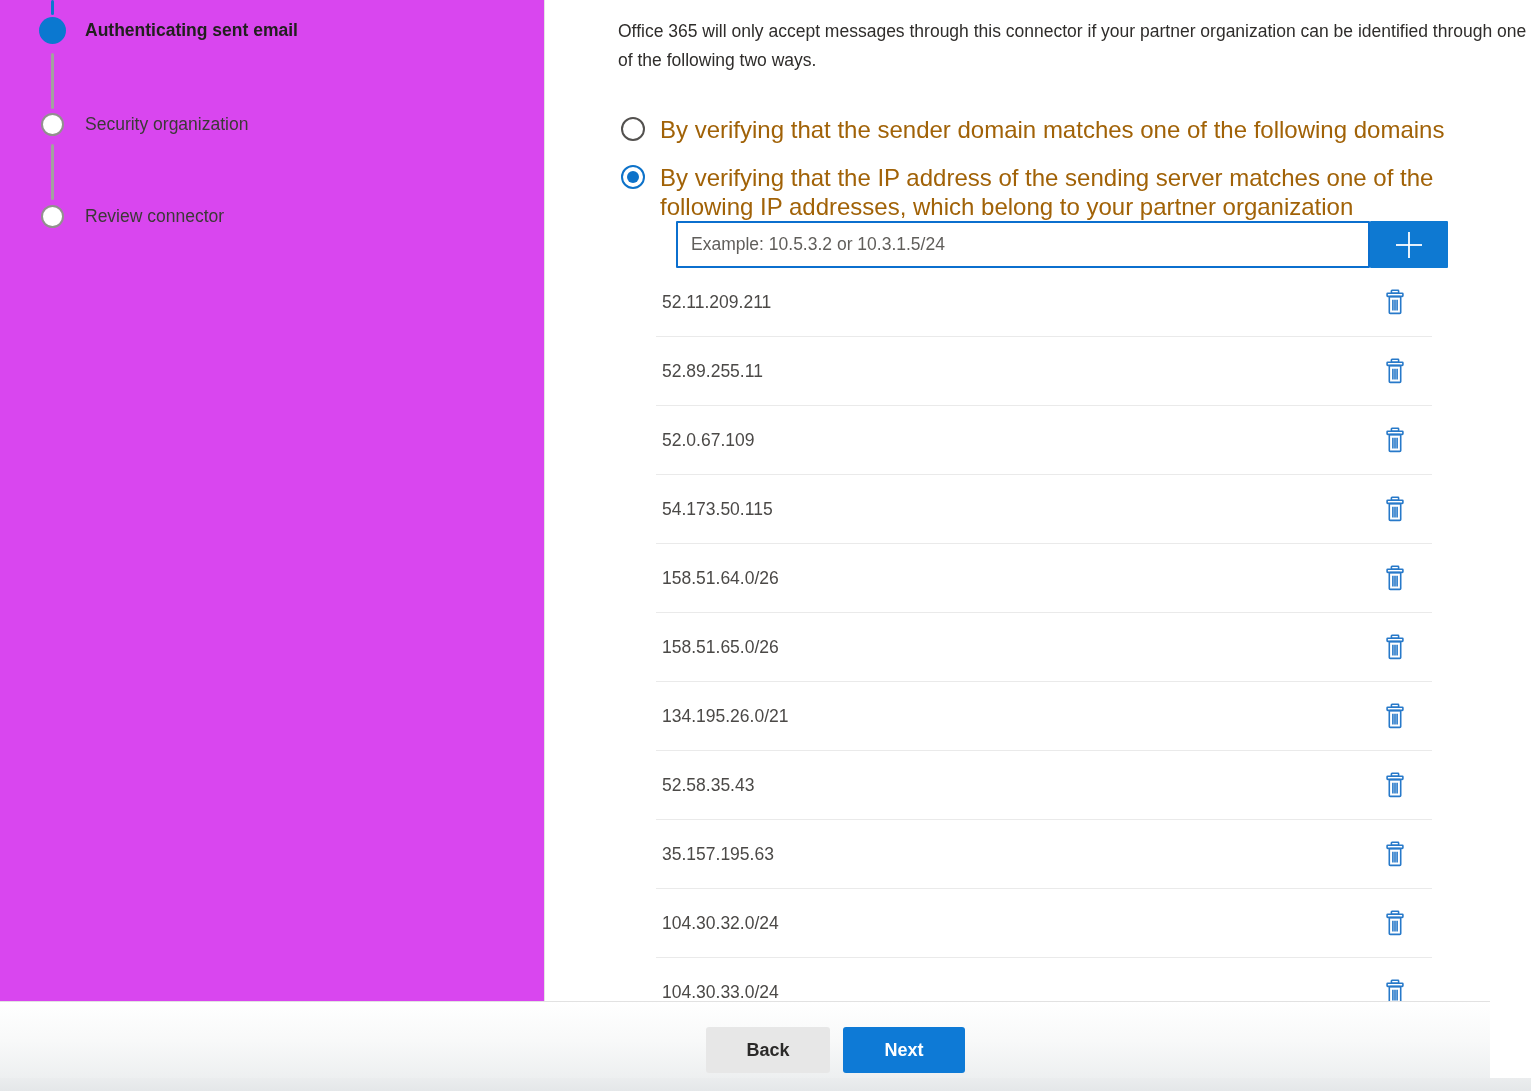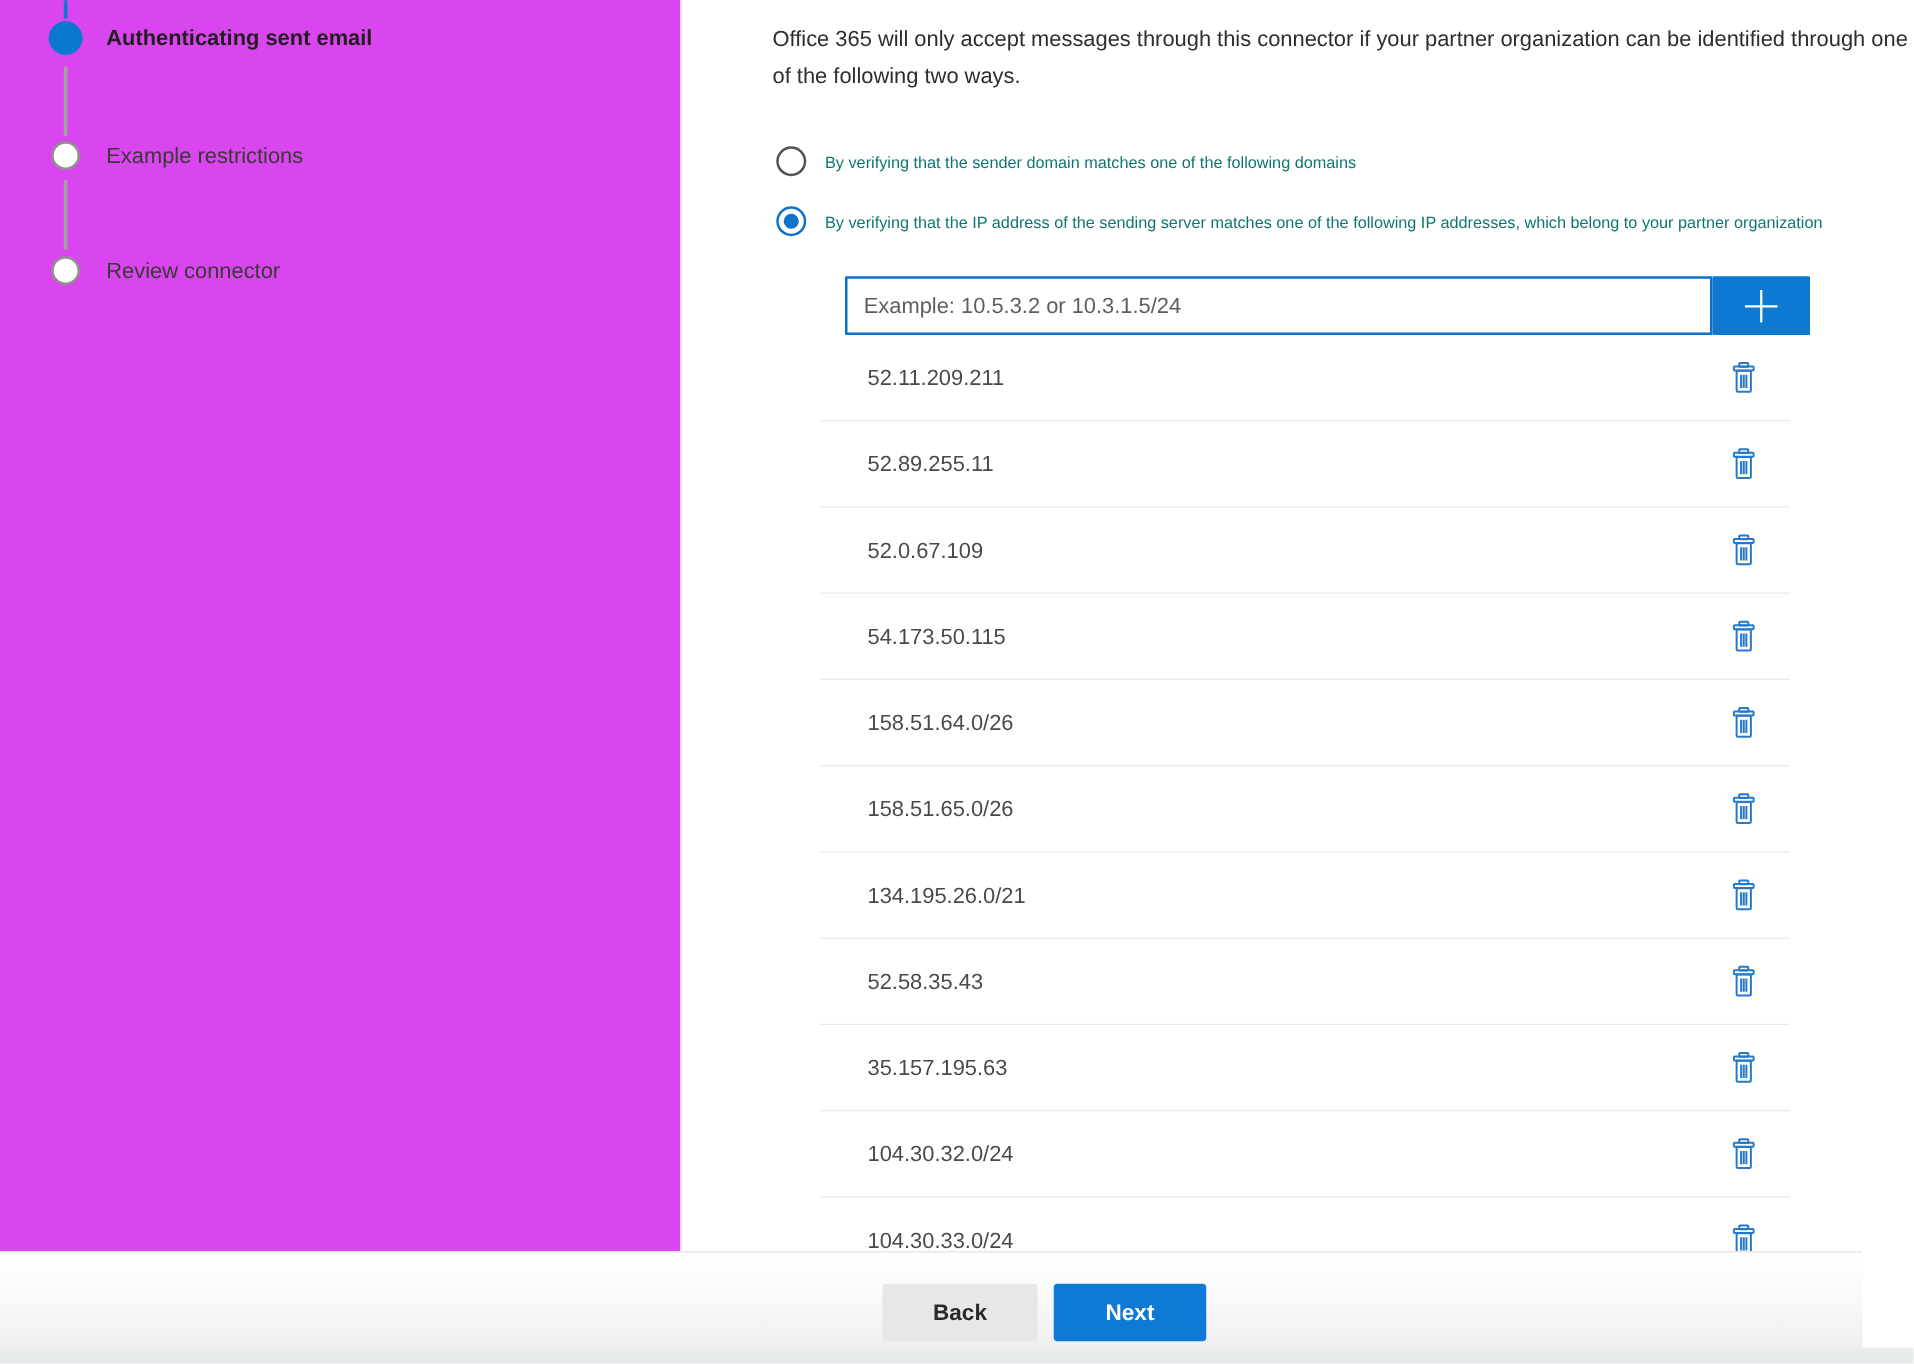--- a/index.html
+++ b/index.html
@@ -47,21 +47,21 @@
   .radio {
     position:absolute; left:3px; top:1px; width:24px; height:24px;
     box-sizing:border-box; border-radius:50%;
     border:2px solid #53514f; background:#fff;
   }
   .option.selected .radio { border-color:#0d72c9; }
   .option.selected .radio::after {
     content:""; position:absolute; left:4px; top:4px; width:12px; height:12px;
     border-radius:50%; background:#0d72c9;
   }
-  .option-label { font-size:13px; line-height:28.5px; color:#0f766e; display:block; }
+  .option-label { font-size:24px; line-height:28.5px; color:#a16207; display:block; }
   .option.opt-ip .option-label { width:820px; }
 
   
   .ip-entry-row { position:absolute; top:221px; left:42px; width:772px; height:47px;margin-left:16px; }
   .ip-input {
     position:absolute; left:0; top:0; width:694px; height:47px; box-sizing:border-box;
     border:2px solid #0b6fce; border-radius:1px; background:#fff;
     font-family:"Liberation Sans", sans-serif; font-size:17.5px; color:#333;
     padding:0 13px; outline:none;
   }
@@ -71,21 +71,21 @@
     background:#0e79d2; border:none; border-radius:1px; cursor:pointer;
     display:flex; align-items:center; justify-content:center; padding:0;
   }
 
   
   .ip-list { position:absolute; top:268px; left:38px; width:776px; }
   .ip-row {
     position:relative; height:68px; border-bottom:1px solid #eaeaea;
     display:flex; align-items:center;
   }
-  .ip-text { margin-left:38px; font-size:17.5px; color:#4b4947; }
+  .ip-text { margin-left:6px; font-size:17.5px; color:#4b4947; }
   .trash-btn {
     position:absolute; right:24px; top:50%; transform:translateY(-50%);
     background:none; border:none; padding:2px; cursor:pointer; line-height:0;
   }
 
   
   .footer {
     position:absolute; top:1001px; left:0; width:1490px; height:77px;
     border-top:1px solid #e2e2e2; box-sizing:content-box;
     background:linear-gradient(180deg, #ffffff 0%, #f8f9f9 50%, #edeff0 100%);
@@ -112,21 +112,21 @@
 
   <div>
     <span class="step-dot filled"></span>
     <span class="step-label current">Authenticating sent email</span>
   </div>
 
   <div class="conn gray1"></div>
 
   <div class="step2-wrap">
     <span class="step-dot open"></span>
-    <span class="step-label">Example restrictions</span>
+    <span class="step-label">Security organization</span>
   </div>
 
   <div class="conn gray2"></div>
 
   <div class="step3-wrap">
     <span class="step-dot open"></span>
     <span class="step-label">Review connector</span>
   </div>
 </aside>
 

